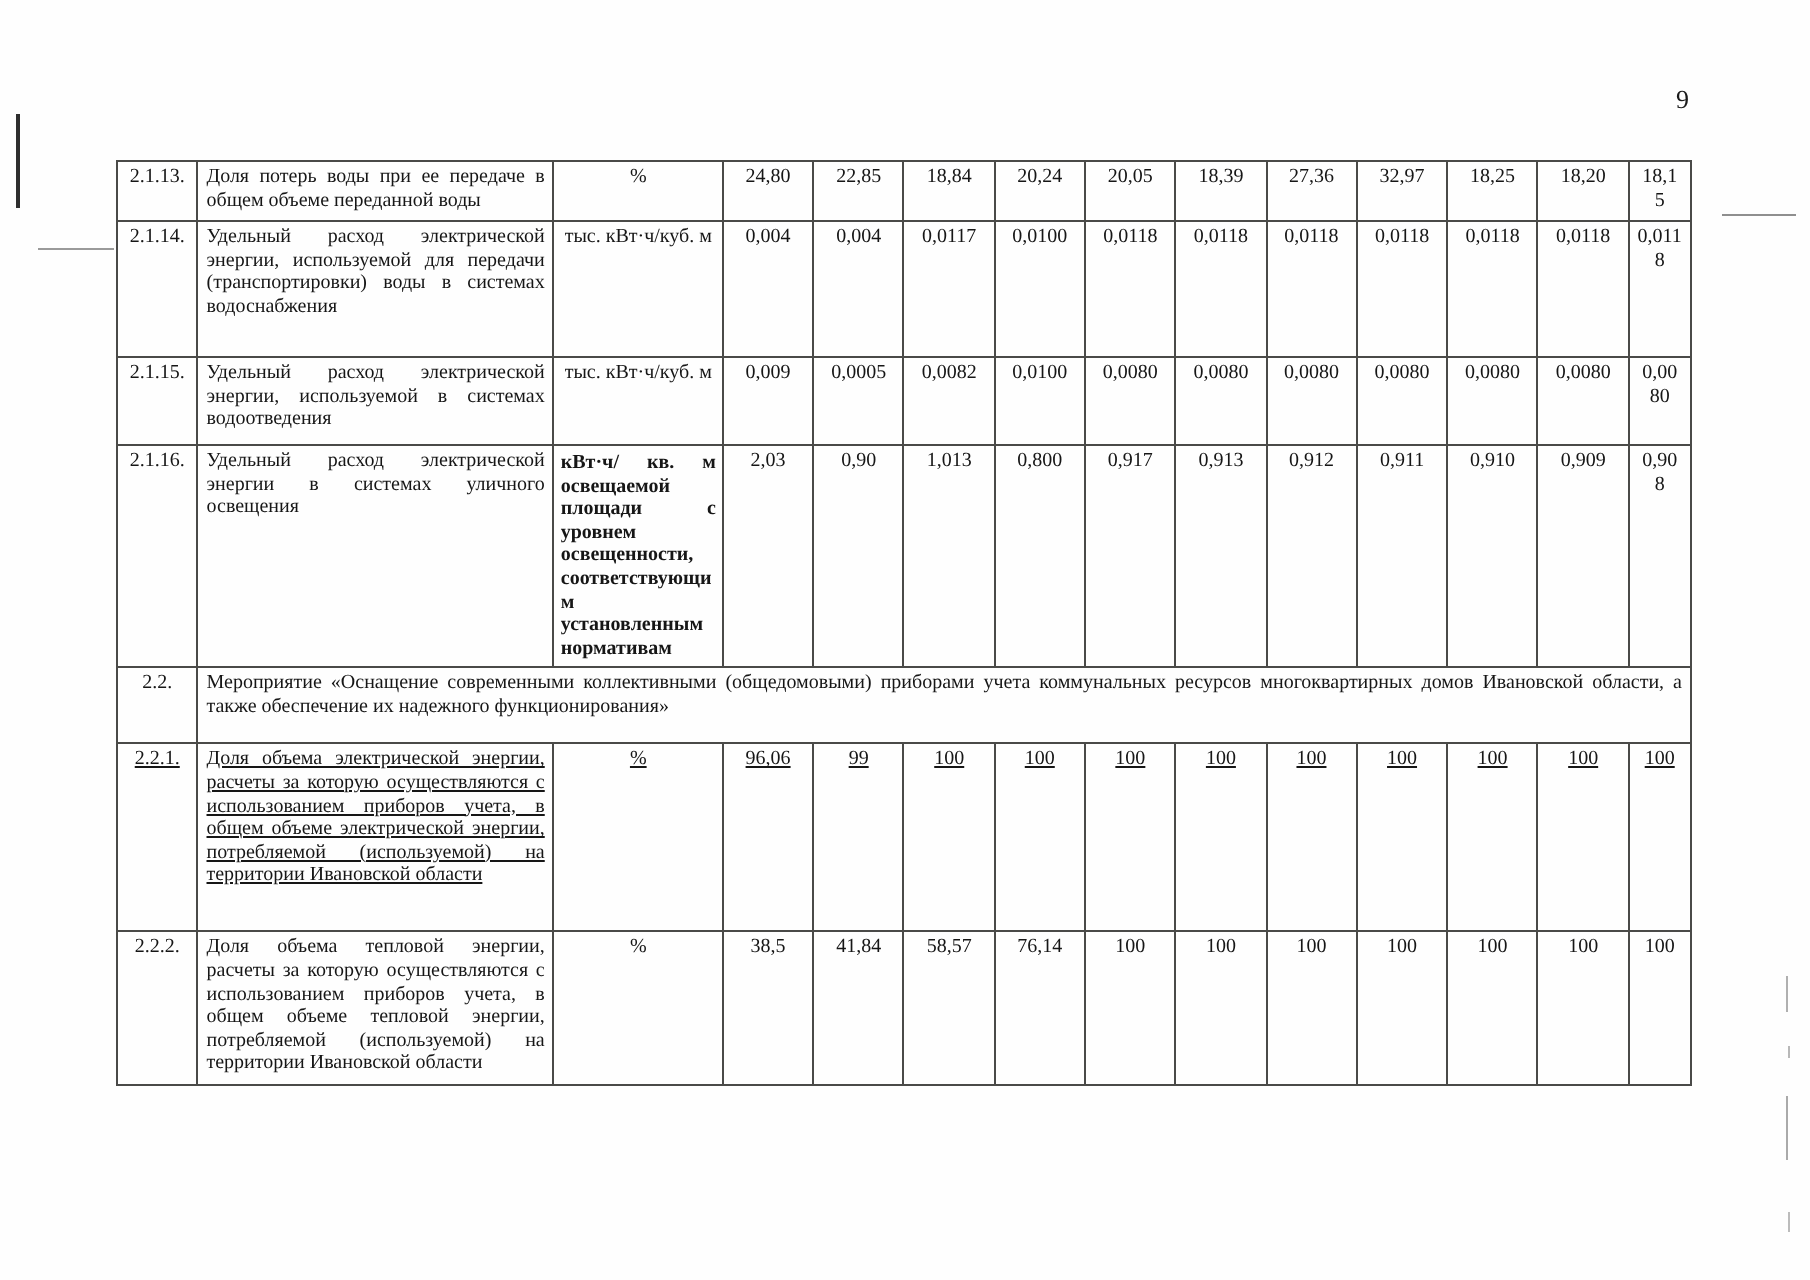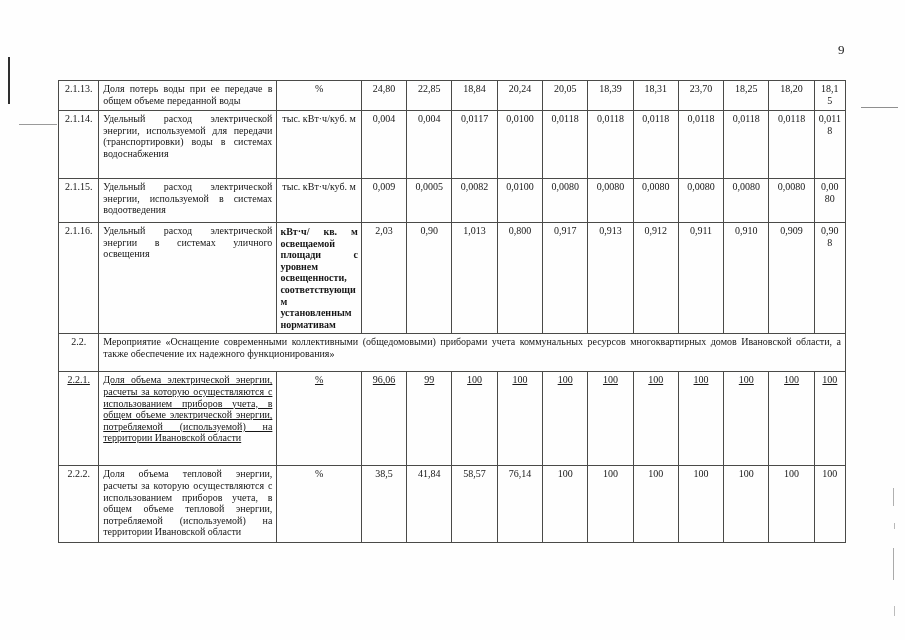--- a/index.html
+++ b/index.html
@@ -115,22 +115,22 @@
         <tr style="height: 30px;">
           <td class="id-cell">2.1.13.</td>
           <td class="name-cell">Доля потерь воды при ее передаче в общем объеме переданной воды</td>
           <td class="unit-cell">%</td>
           <td class="value-cell">24,80</td>
           <td class="value-cell">22,85</td>
           <td class="value-cell">18,84</td>
           <td class="value-cell">20,24</td>
           <td class="value-cell">20,05</td>
           <td class="value-cell">18,39</td>
-          <td class="value-cell">18,31</td>
-          <td class="value-cell">23,70</td>
+          <td class="value-cell">27,36</td>
+          <td class="value-cell">32,97</td>
           <td class="value-cell">18,25</td>
           <td class="value-cell">18,20</td>
           <td class="value-cell">18,15</td>
         </tr>
         <tr style="height: 68px;">
           <td class="id-cell">2.1.14.</td>
           <td class="name-cell">Удельный расход электрической энергии, используемой для передачи (транспортировки) воды в системах водоснабжения</td>
           <td class="unit-cell">тыс. кВт·ч/куб. м</td>
           <td class="value-cell">0,004</td>
           <td class="value-cell">0,004</td>

